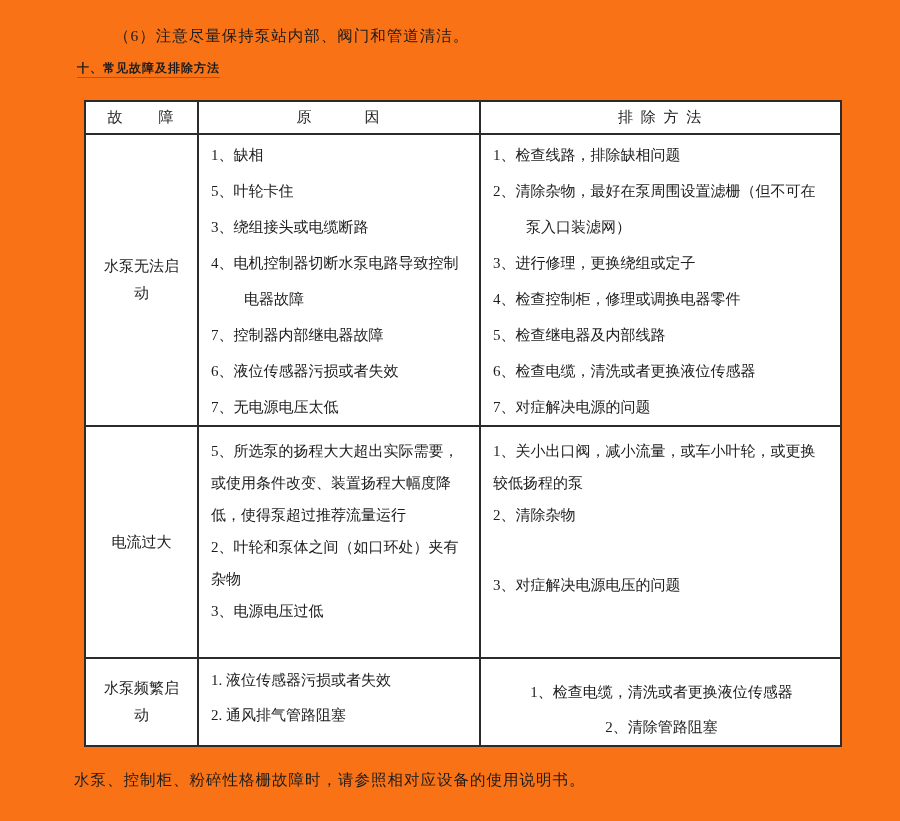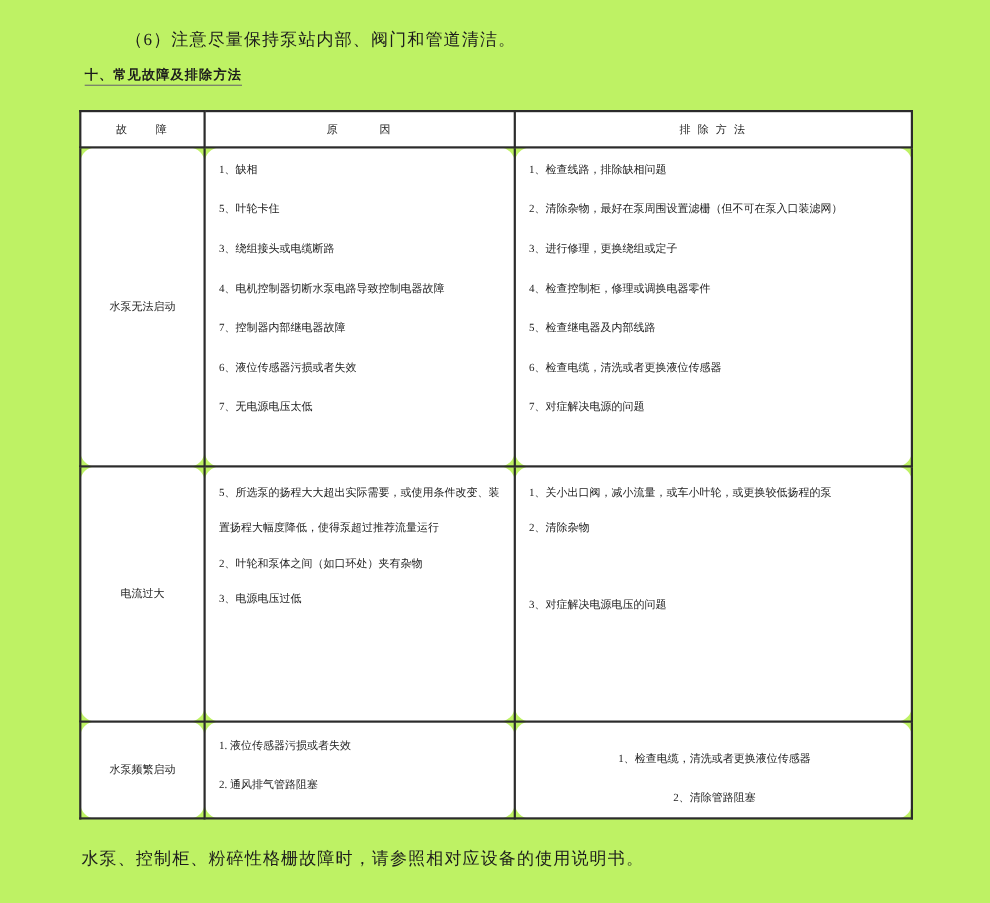--- a/index.html
+++ b/index.html
@@ -4,57 +4,57 @@
 <style>
   * { margin: 0; padding: 0; box-sizing: border-box; }
   html, body { background: #ffffff; }
   body {
     width: 900px; height: 821px;
     font-family: "Liberation Serif", "DejaVu Serif", serif;
     color: #1c1c1c;
     position: relative;
     overflow: hidden;
   }
-  .page { position: absolute; inset: 0; background: #bef264; }
+  .page { position: absolute; inset: 0; background: #f97316; }
 
   .intro {
     position: absolute; top: 26px; left: 114px;
     font-size: 15.5px; letter-spacing: 1px;
   }
   .heading {
     position: absolute; top: 60px; left: 77px;
     font-size: 12px; font-weight: bold; letter-spacing: 1px;
     text-decoration: underline;
     text-decoration-color: #6b6b6b;
     text-decoration-thickness: 1px;
     text-underline-offset: 5px;
   }
 
   table.fault-table {
-    position: absolute; top: 100px; left: 72px;
+    position: absolute; top: 100px; left: 84px;
     width: 756px;
     border-collapse: collapse;
     table-layout: fixed;
-    font-size: 10px;
+    font-size: 15px;
   }
   .fault-table col.c1 { width: 113px; }
   .fault-table col.c2 { width: 282px; }
   .fault-table col.c3 { width: 361px; }
   .fault-table th, .fault-table td {
     border: 2px solid #2b2b2b;
     background: #fff;
   }
   .fault-table thead th {
     height: 33px;
     font-weight: normal;
     text-align: center;
     vertical-align: middle;
     letter-spacing: 2px;
   }
-  .fault-table td { vertical-align: top; padding: 2px 10px 0 12px; border-radius: 14px; }
+  .fault-table td { vertical-align: top; padding: 2px 10px 0 12px; }
   .fault-table td.fault-cell {
     vertical-align: middle; text-align: center; padding: 0 6px;
   }
   .fault-cell .fault-label {
     display: inline-block; max-width: 86px; line-height: 27px;
   }
   .cell-list p { margin: 0; }
 
   .trow0 { height: 290px; }
   .trow1 { height: 232px; }

